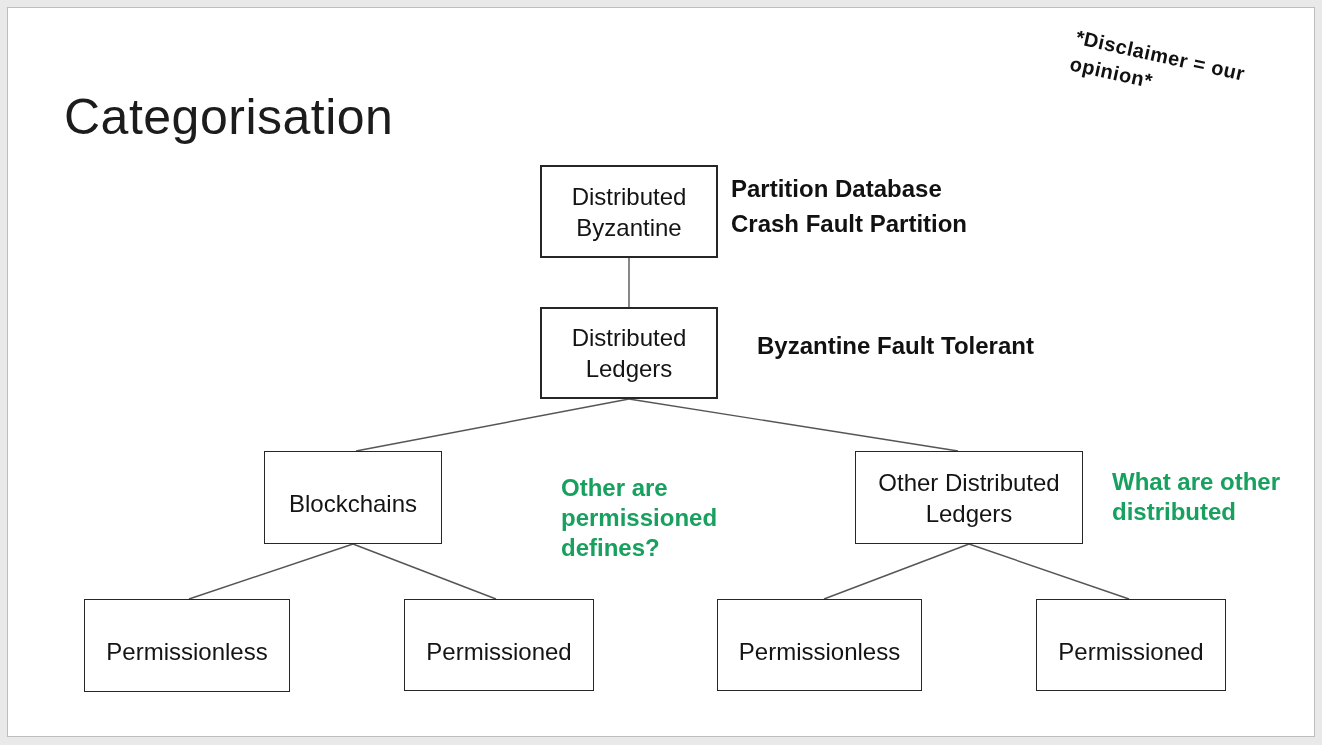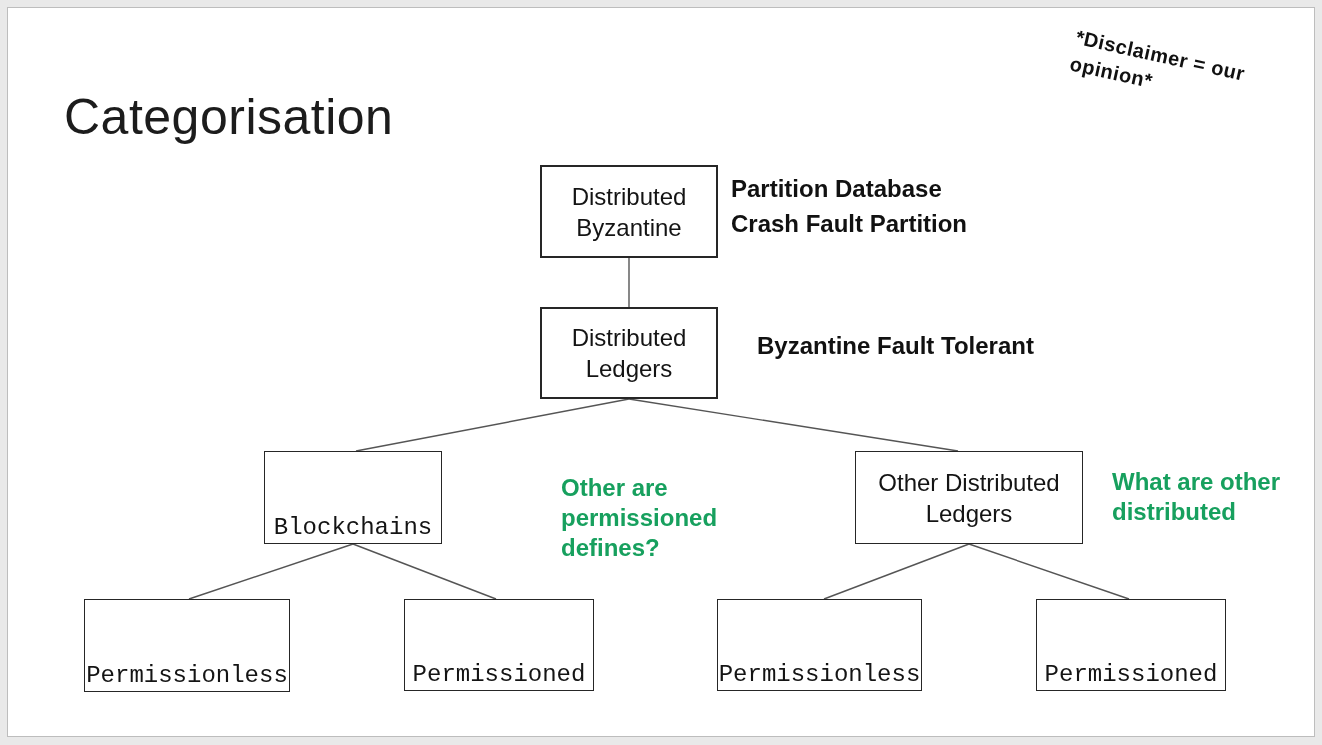--- a/index.html
+++ b/index.html
@@ -32,21 +32,21 @@
   .node{
     position:absolute;
     background:#fff;
     border:1.5px solid #262626;
     box-sizing:border-box;
     display:flex; flex-direction:column; align-items:center;
     font-size:24px; line-height:31px; color:#141414;
     text-align:center;
   }
   .node.v-center{justify-content:center;}
-  .node.v-top{justify-content:flex-end; padding-top:12px;font-family:Liberation Mono, monospace;}
+  .node.v-top{justify-content:center; padding-top:12px;}
   .node.thick{border-width:2px;}
   .annotation{
     font-size:24px; font-weight:bold; color:#111;
     line-height:35px; white-space:nowrap;
   }
   .question{
     font-size:24px; font-weight:bold;
     color:#17a05e;
     line-height:30px; white-space:nowrap;
   }

